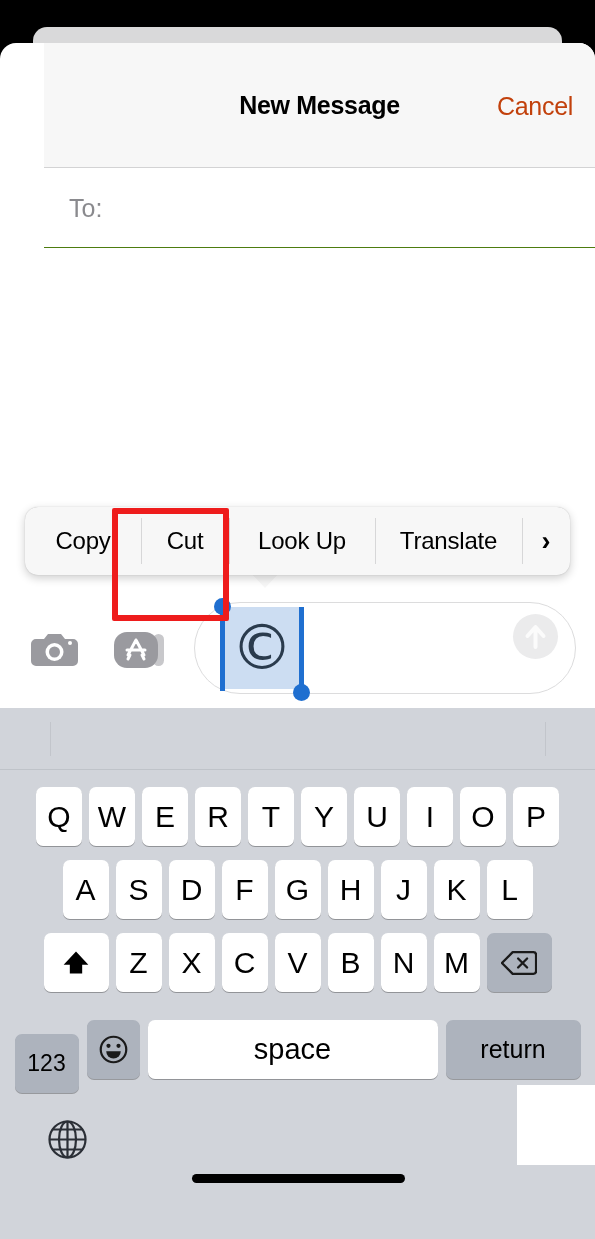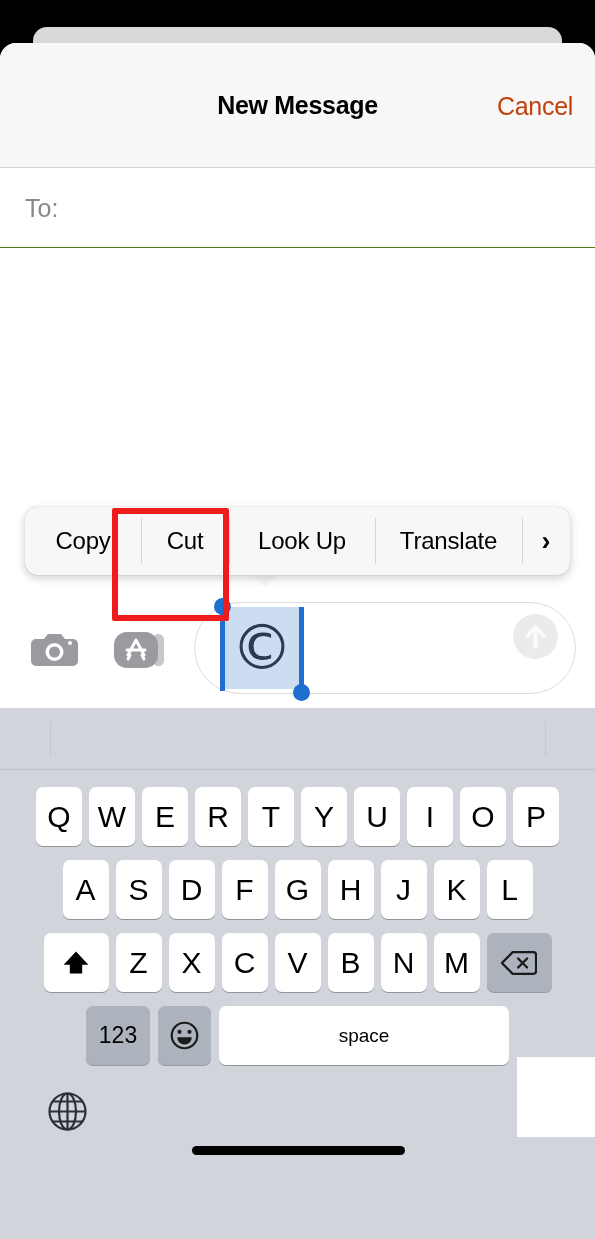--- a/index.html
+++ b/index.html
@@ -23,20 +23,21 @@
     border-radius: 14px 14px 0 0;
   }
 
   
   .sheet {
     position: absolute;
     left: 0; top: 43px; width: 595px; height: 1196px;
     background: #ffffff;
     border-radius: 16px 16px 0 0;
     overflow: hidden;
+    padding-left: 44px;
   }
 
   
   .navbar {
     position: relative;
     height: 125px;
     background: #f7f7f7;
     border-bottom: 1px solid #d3d3d4;
   }
   .nav-title {
@@ -246,23 +247,23 @@
     color: #000;
     box-shadow: 0 1px 0 rgba(0,0,0,0.30);
     font-weight: 400;
   }
   .key-dark {
     background: #adb3bd;
     box-shadow: 0 1px 0 rgba(0,0,0,0.28);
   }
   .key-shift  { width: 65px; }
   .key-bksp   { width: 65px; }
-  .key-123    { width: 64px; height: 59px; font-size: 23px; }
+  .key-123    { width: 64px; height: 59px; font-size: 23px; margin-top: 28px; }
   .key-emoji  { width: 53px; height: 59px; }
-  .key-space  { width: 290px; height: 59px; font-size: 19px; }
+  .key-space  { width: 290px; height: 59px; font-size: 29px; }
   .key-return { width: 135px; height: 59px; font-size: 25px; }
 
   .bottom-row {
     position: relative;
     height: 106px;
   }
   .globe {
     position: absolute;
     left: 45px; top: 24px;
     width: 45px; height: 45px;
@@ -407,20 +408,21 @@
         <div class="key key-dark key-123">123</div>
         <div class="key key-dark key-emoji">
           <svg viewBox="0 0 34 34" width="31" height="31">
             <circle cx="17" cy="17" r="14" fill="none" stroke="#1a1a1a" stroke-width="2.4"></circle>
             <circle cx="11.5" cy="13" r="2.3" fill="#1a1a1a"></circle>
             <circle cx="22.5" cy="13" r="2.3" fill="#1a1a1a"></circle>
             <path d="M9 19 H25 A8 8 0 0 1 9 19 Z" fill="#1a1a1a"></path>
           </svg>
         </div>
         <div class="key key-space">space</div>
+        <div class="key key-dark key-return">return</div>
       </div>
 
       <div class="bottom-row">
         <div class="globe">
           <svg viewBox="0 0 45 45" width="45" height="45">
             <circle cx="22.5" cy="22.5" r="18" fill="none" stroke="#2b2f36" stroke-width="2.2"></circle>
             <ellipse cx="22.5" cy="22.5" rx="8.5" ry="18" fill="none" stroke="#2b2f36" stroke-width="2.2"></ellipse>
             <path d="M4.5 22.5 H40.5 M7.5 12.5 H37.5 M7.5 32.5 H37.5 M22.5 4.5 V40.5" stroke="#2b2f36" stroke-width="2.2" fill="none"></path>
           </svg>
         </div>

